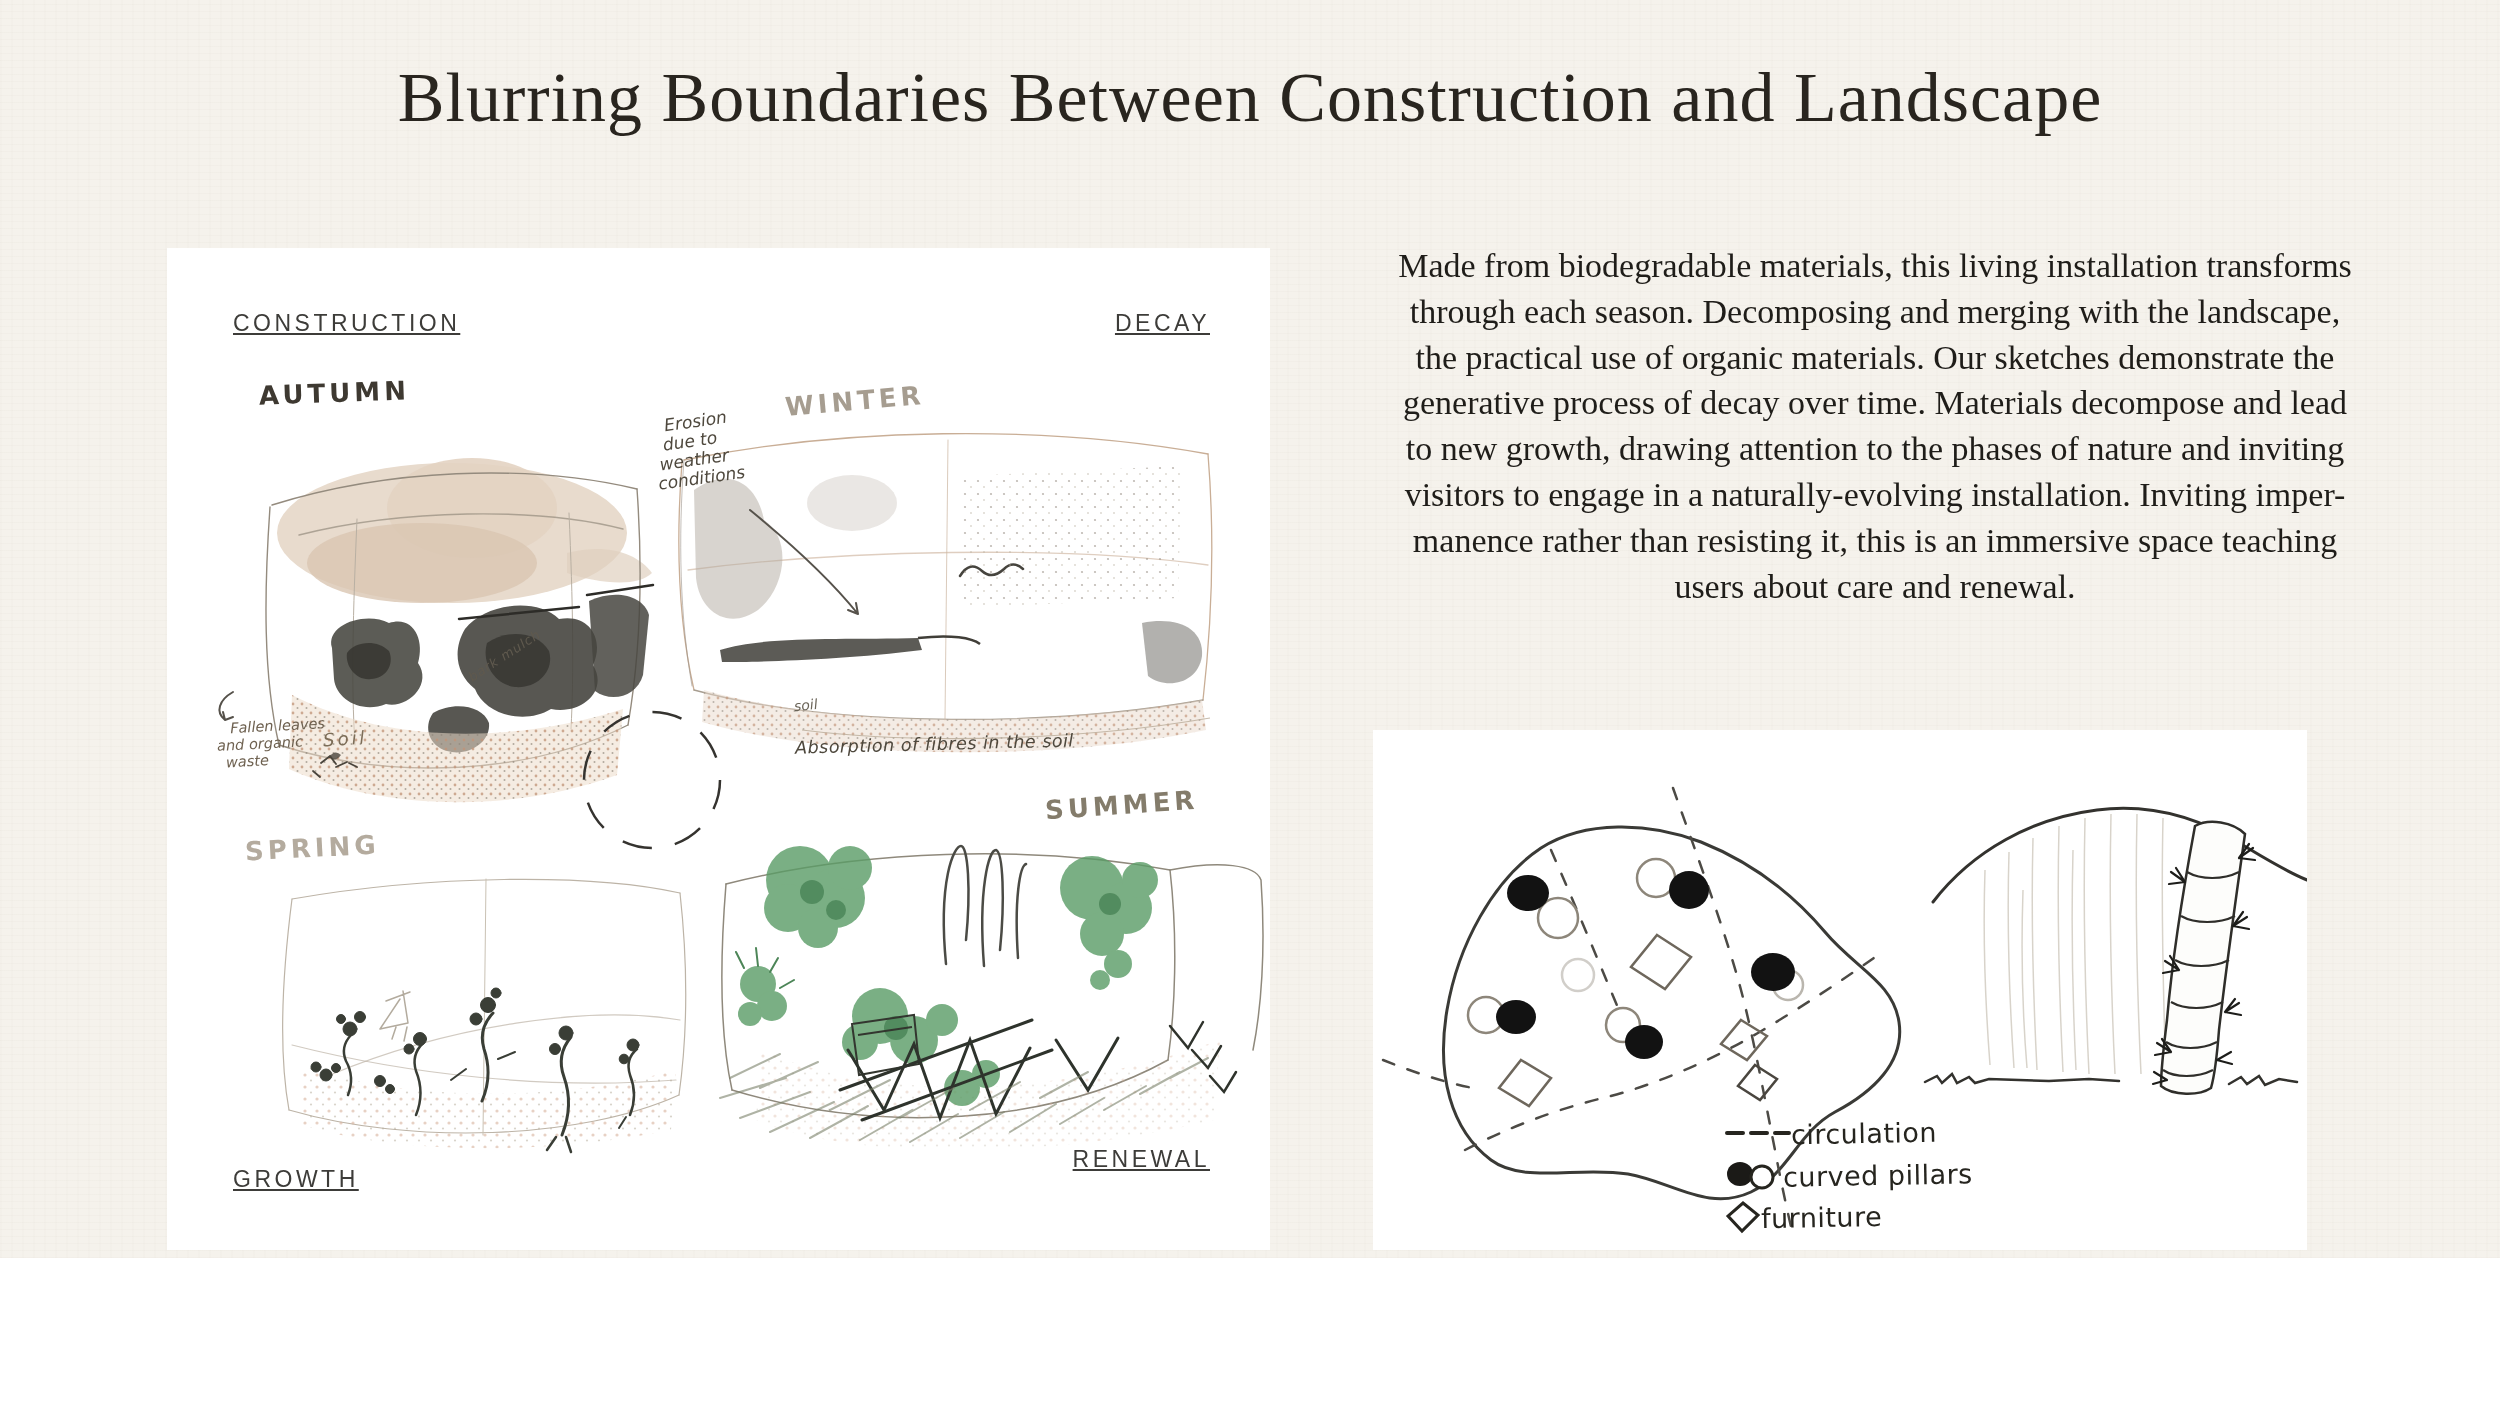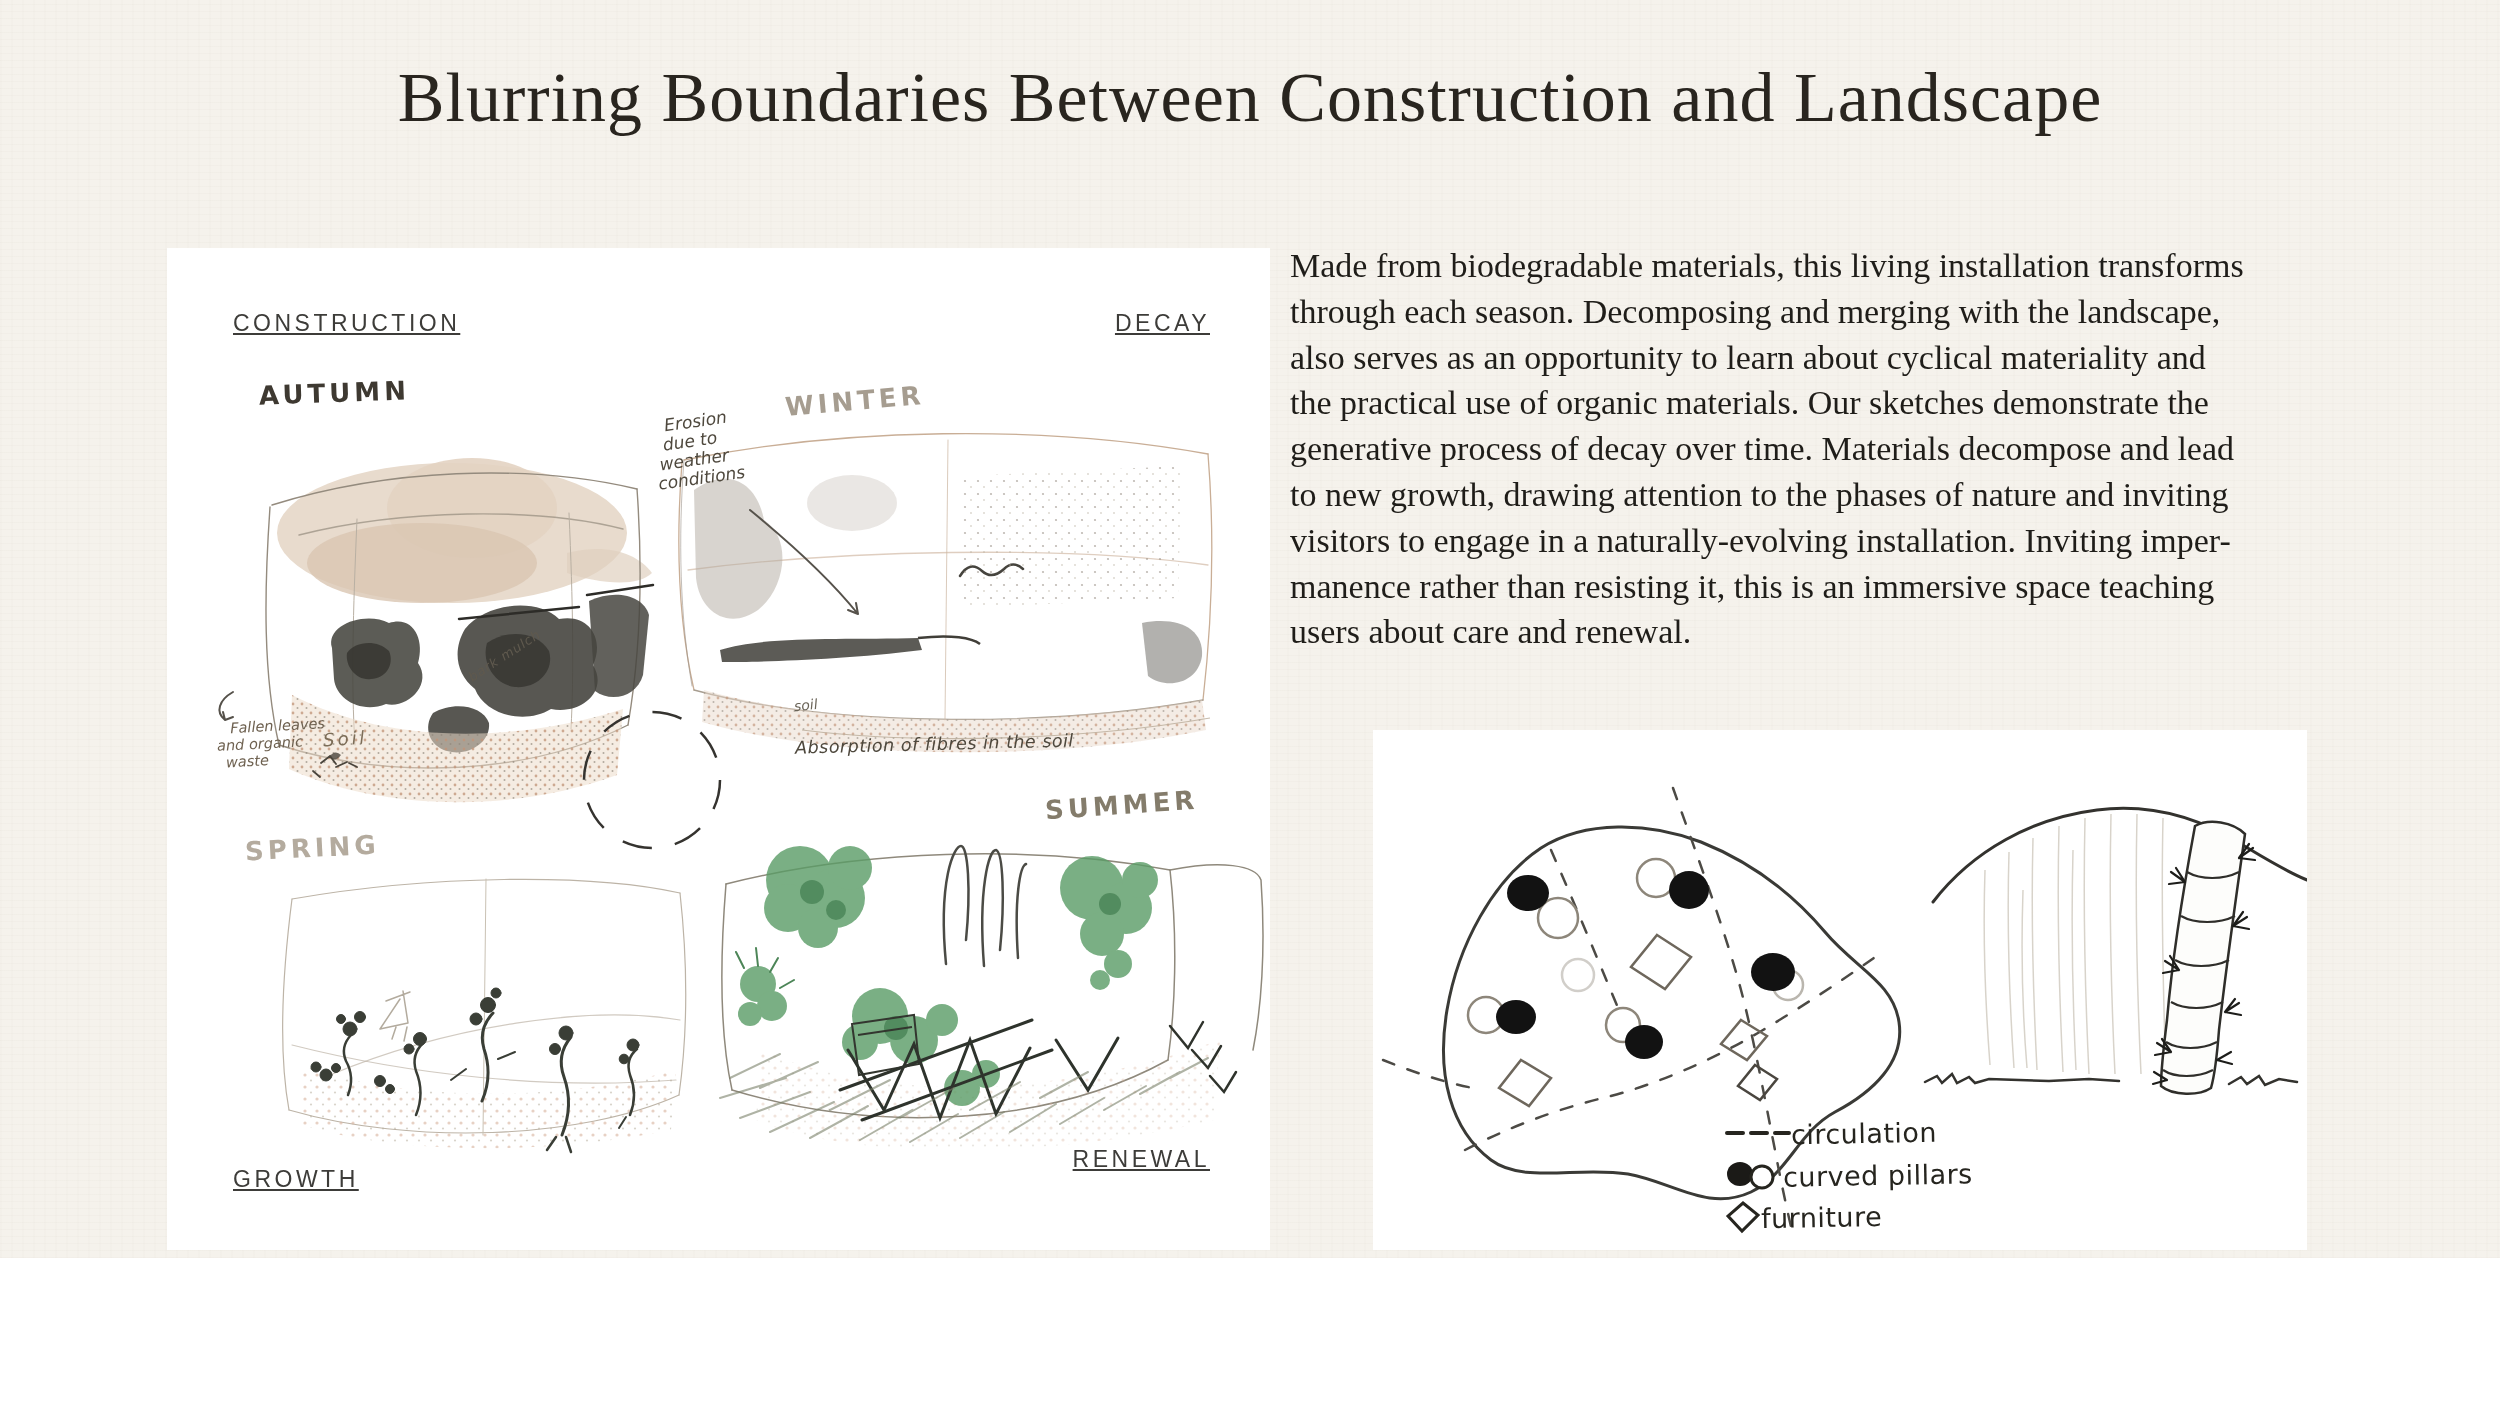--- a/index.html
+++ b/index.html
@@ -28,21 +28,21 @@
     position:absolute; font-family:"DejaVu Sans", sans-serif;
     font-weight:600; letter-spacing:4px; font-size:26px;
   }
   .hand {
     position:absolute; font-family:"DejaVu Sans", sans-serif;
     font-style:italic; color:#4e483d;
   }
   .hand div { white-space:nowrap; }
   .desc {
     position:absolute; left:1290px; top:243px; width:1170px;
-    font-size:34px; line-height:45.8px; color:#1f1d19;
+    text-align:center; font-size:34px; line-height:45.8px; color:#1f1d19;
     font-family:"Liberation Serif", serif;
   }
   .desc div { white-space:nowrap; }
   .legend { position:absolute; left:352px; top:382px; }
   .legend-row { display:flex; align-items:center; height:42px; }
   .legend-label {
     font-family:"DejaVu Sans", sans-serif; font-size:27px; color:#26251f;
     letter-spacing:0.5px; transform:rotate(-1deg); white-space:nowrap;
   }
   svg { display:block; }
@@ -266,21 +266,20 @@
     <div class="hand" style="left:296px; top:400px; font-size:13px; letter-spacing:1px; color:#5f594e; transform:rotate(-33deg);">bark mulch</div>
 
     <div class="hand" style="left:627px; top:449px; font-size:14px; color:#6a6458; transform:rotate(-6deg);">soil</div>
 
     <div class="hand" style="left:628px; top:486px; font-size:17.5px; letter-spacing:0.5px; transform:rotate(-1.5deg);">Absorption of fibres in the soil</div>
   </div>
 
   <div class="desc">
     <div>Made from biodegradable materials, this living installation transforms</div>
     <div>through each season. Decomposing and merging with the landscape,</div>
-    <div>also serves as an opportunity to learn about cyclical materiality and</div>
     <div>the practical use of organic materials. Our sketches demonstrate the</div>
     <div>generative process of decay over time. Materials decompose and lead</div>
     <div>to new growth, drawing attention to the phases of nature and inviting</div>
     <div>visitors to engage in a naturally-evolving installation. Inviting imper-</div>
     <div>manence rather than resisting it, this is an immersive space teaching</div>
     <div>users about care and renewal.</div>
   </div>
 
   <div id="plan-panel" class="panel">
 

